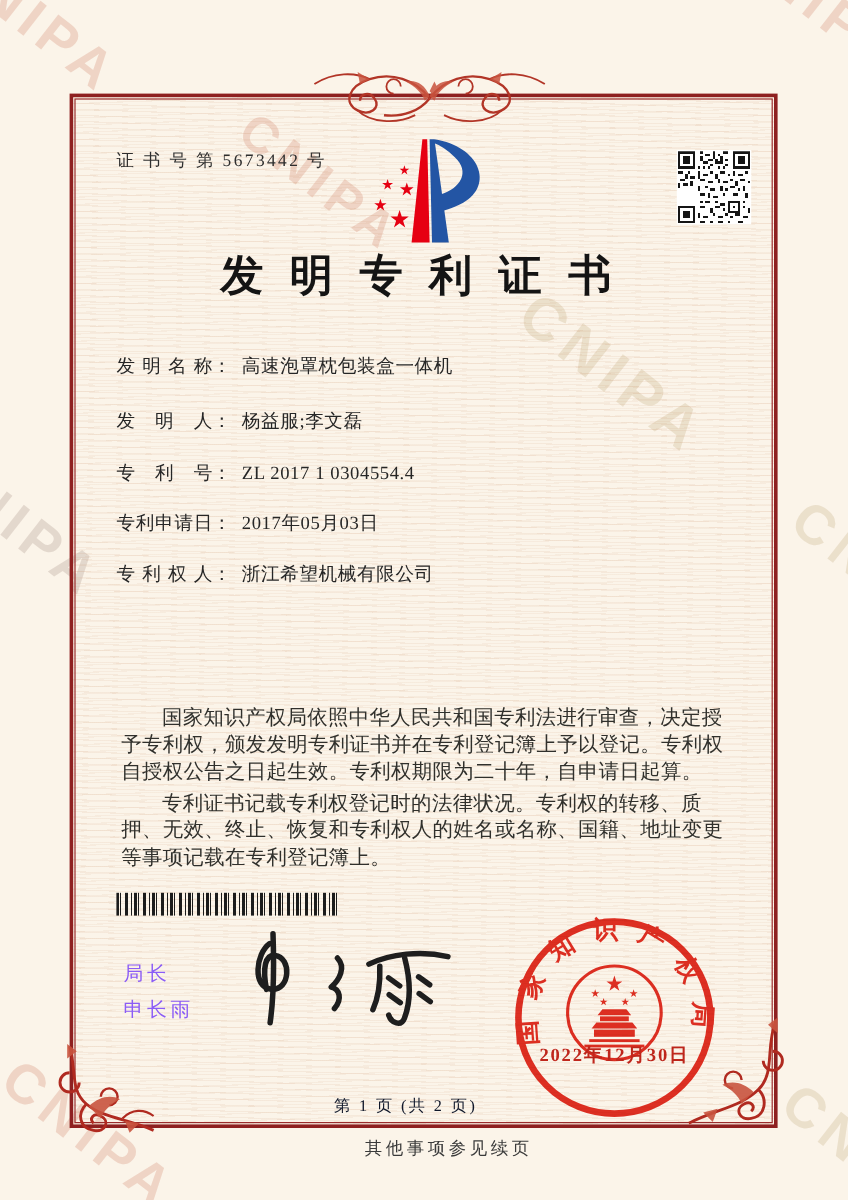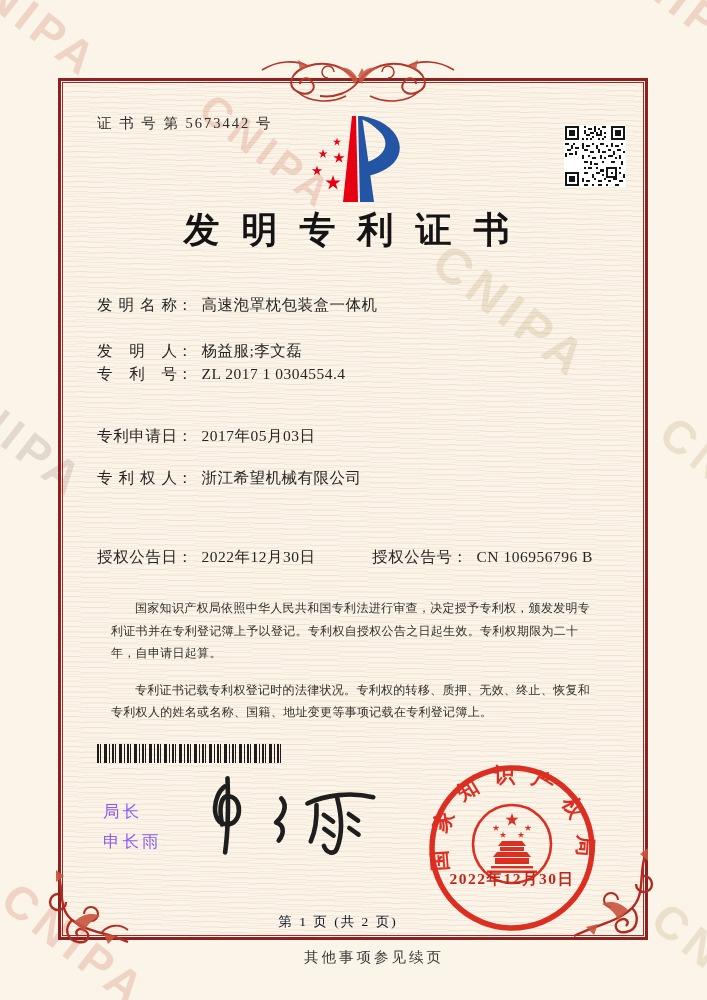--- a/index.html
+++ b/index.html
@@ -17,36 +17,36 @@
   
   .frame{position:absolute;left:58px;top:78px;width:590px;height:862px;box-sizing:border-box;
          border:3px solid #8e2020;
          background-image:
            repeating-linear-gradient(2deg, rgba(196,132,88,0.10) 0 1px, rgba(0,0,0,0) 1px 5px),
            repeating-linear-gradient(-2deg, rgba(196,132,88,0.08) 0 1px, rgba(0,0,0,0) 1px 6px);}
   .frame::before{content:"";position:absolute;inset:1px;border:1px solid #9a2c2c;pointer-events:none;}
 
   .ornament{position:absolute;pointer-events:none;}
 
-  .cert-no{position:absolute;left:97px;top:114px;font-size:14.5px;color:#2e2e2e;letter-spacing:2px;}
+  .cert-no{position:absolute;left:97px;top:124px;font-size:14.5px;color:#2e2e2e;letter-spacing:2px;}
   .qr{position:absolute;left:564px;top:125px;width:60px;height:60px;background:#fff;padding:1px;}
   .logo{position:absolute;left:286px;top:112px;}
 
   .title{position:absolute;left:0;top:206px;width:707px;text-align:center;
          font-size:36px;font-weight:600;color:#141414;letter-spacing:22px;padding-left:8px;
          box-sizing:border-box;}
 
   .f-row{position:absolute;left:97px;font-size:15.5px;color:#262626;white-space:nowrap;}
   .f-label{display:inline-block;width:80px;text-align:justify;text-align-last:justify;}
   .f-colon{margin-right:9px;}
   .f-value{letter-spacing:0.5px;}
   .f-group2{position:absolute;left:275px;top:0;white-space:nowrap;}
 
   .paras{position:absolute;left:97px;top:583px;width:517px;color:#30302c;}
-  .paras p{margin:14px;font-size:12px;line-height:22.5px;text-indent:2em;letter-spacing:0.3px;}
+  .paras p{margin:4px;font-size:17px;line-height:22.5px;text-indent:2em;letter-spacing:0.3px;}
 
   .barcode{position:absolute;left:97px;top:744px;width:186px;height:19px;
     background:repeating-linear-gradient(90deg,#1c1c1c 0 2px,rgba(0,0,0,0) 2px 3px,
       #1c1c1c 3px 4px,rgba(0,0,0,0) 4px 7px,#1c1c1c 7px 10px,rgba(0,0,0,0) 10px 12px,
       #1c1c1c 12px 13px,rgba(0,0,0,0) 13px 15px);}
 
   .officer{position:absolute;left:103px;top:801px;font-size:16.5px;color:#8b5cf6;letter-spacing:3px;}
   .officer .line2{margin-top:8px;}
   .sig{position:absolute;left:186px;top:770px;transform:rotate(-2deg);}
   .seal{position:absolute;left:426px;top:762px;opacity:0.94;mix-blend-mode:multiply;}
@@ -171,34 +171,28 @@
   </svg>
 
   <div class="title">发明专利证书</div>
 
   <div class="f-row" style="top:295px;">
     <span class="f-label">发明名称</span><span class="f-colon">：</span><span class="f-value">高速泡罩枕包装盒一体机</span>
   </div>
   <div class="f-row" style="top:341px;">
     <span class="f-label">发明人</span><span class="f-colon">：</span><span class="f-value">杨益服;李文磊</span>
   </div>
-  <div class="f-row" style="top:364px;">
+  <div class="f-row" style="top:384px;">
     <span class="f-label">专利号</span><span class="f-colon">：</span><span class="f-value">ZL 2017 1 0304554.4</span>
   </div>
   <div class="f-row" style="top:426px;">
     <span class="f-label">专利申请日</span><span class="f-colon">：</span><span class="f-value">2017年05月03日</span>
   </div>
   <div class="f-row" style="top:468px;">
     <span class="f-label">专利权人</span><span class="f-colon">：</span><span class="f-value">浙江希望机械有限公司</span>
-  </div>
-  <div class="f-row" style="top:547px;">
-    <span class="f-label">授权公告日</span><span class="f-colon">：</span><span class="f-value">2022年12月30日</span>
-    <span class="f-group2">
-      <span class="f-label">授权公告号</span><span class="f-colon">：</span><span class="f-value">CN 106956796 B</span>
-    </span>
   </div>
 
   <div class="paras">
     <p>国家知识产权局依照中华人民共和国专利法进行审查，决定授予专利权，颁发发明专利证书并在专利登记簿上予以登记。专利权自授权公告之日起生效。专利权期限为二十年，自申请日起算。</p>
     <p>专利证书记载专利权登记时的法律状况。专利权的转移、质押、无效、终止、恢复和专利权人的姓名或名称、国籍、地址变更等事项记载在专利登记簿上。</p>
   </div>
 
   <div class="barcode"></div>
 
   <div class="officer">

